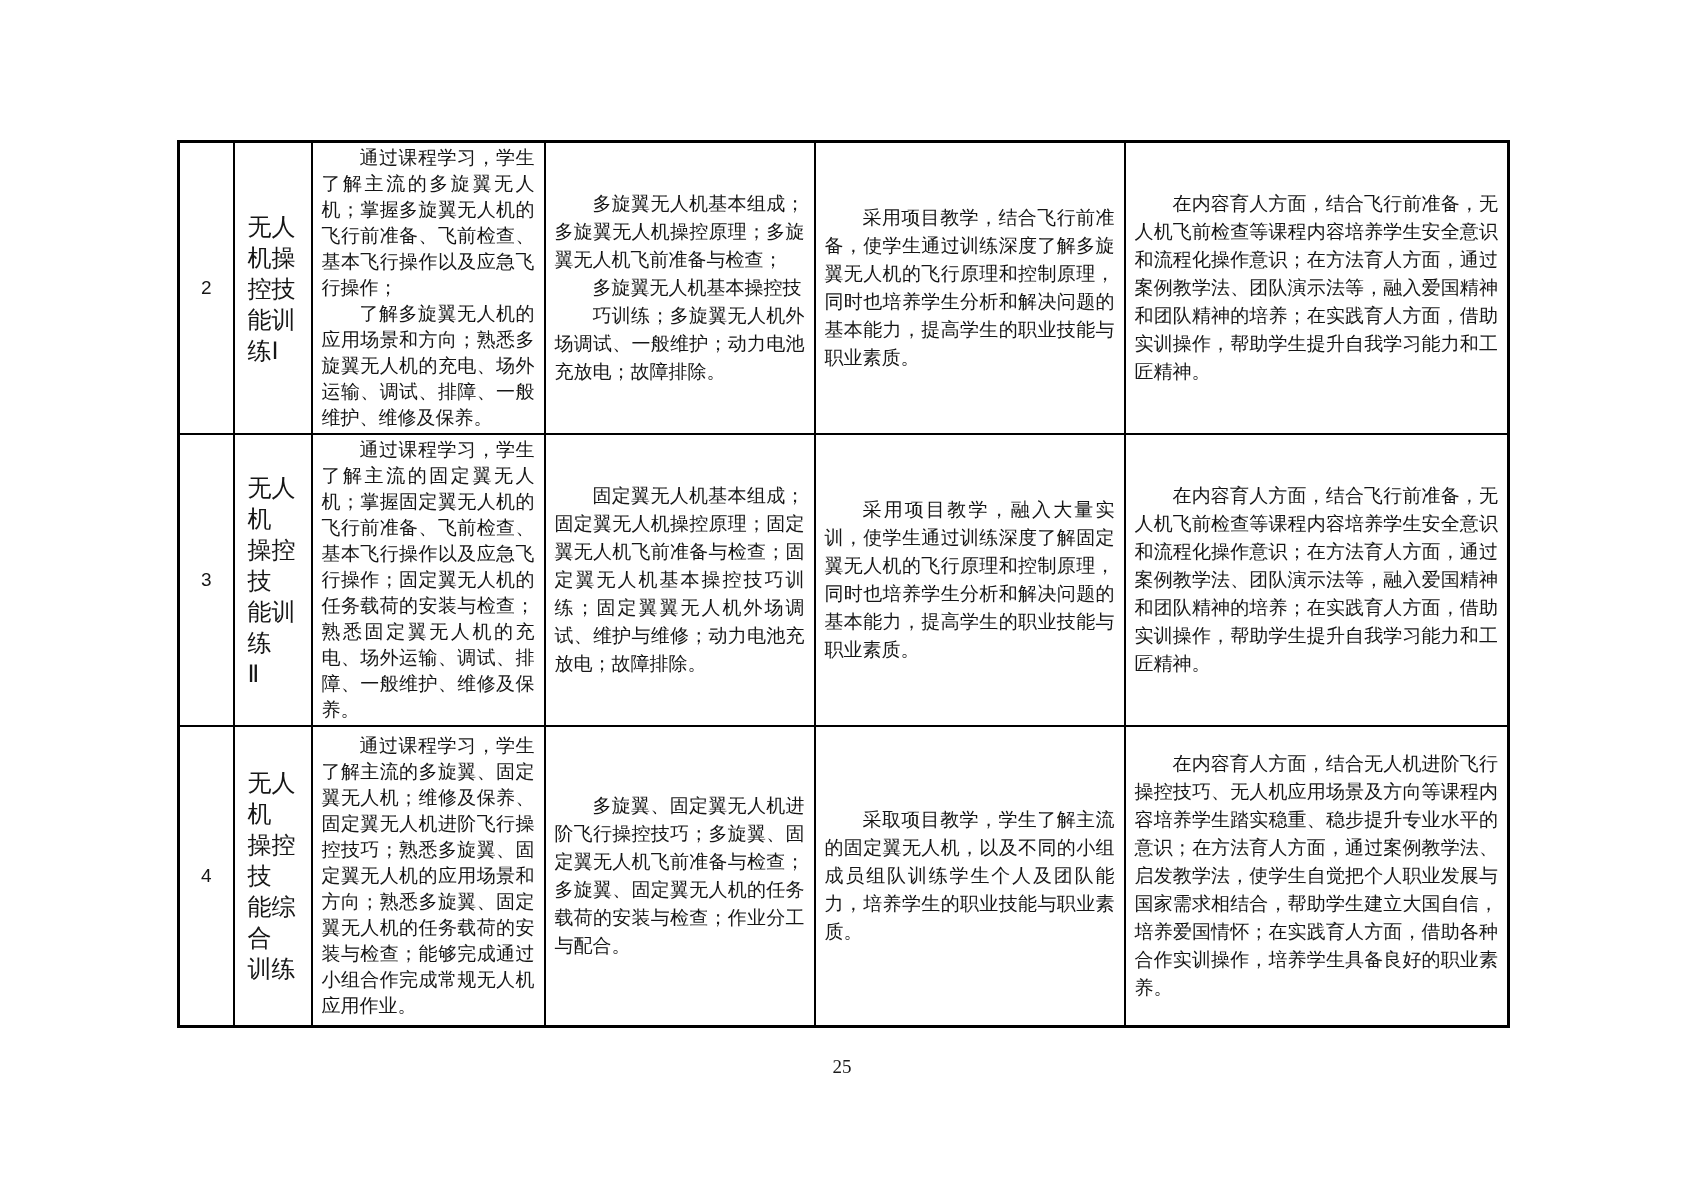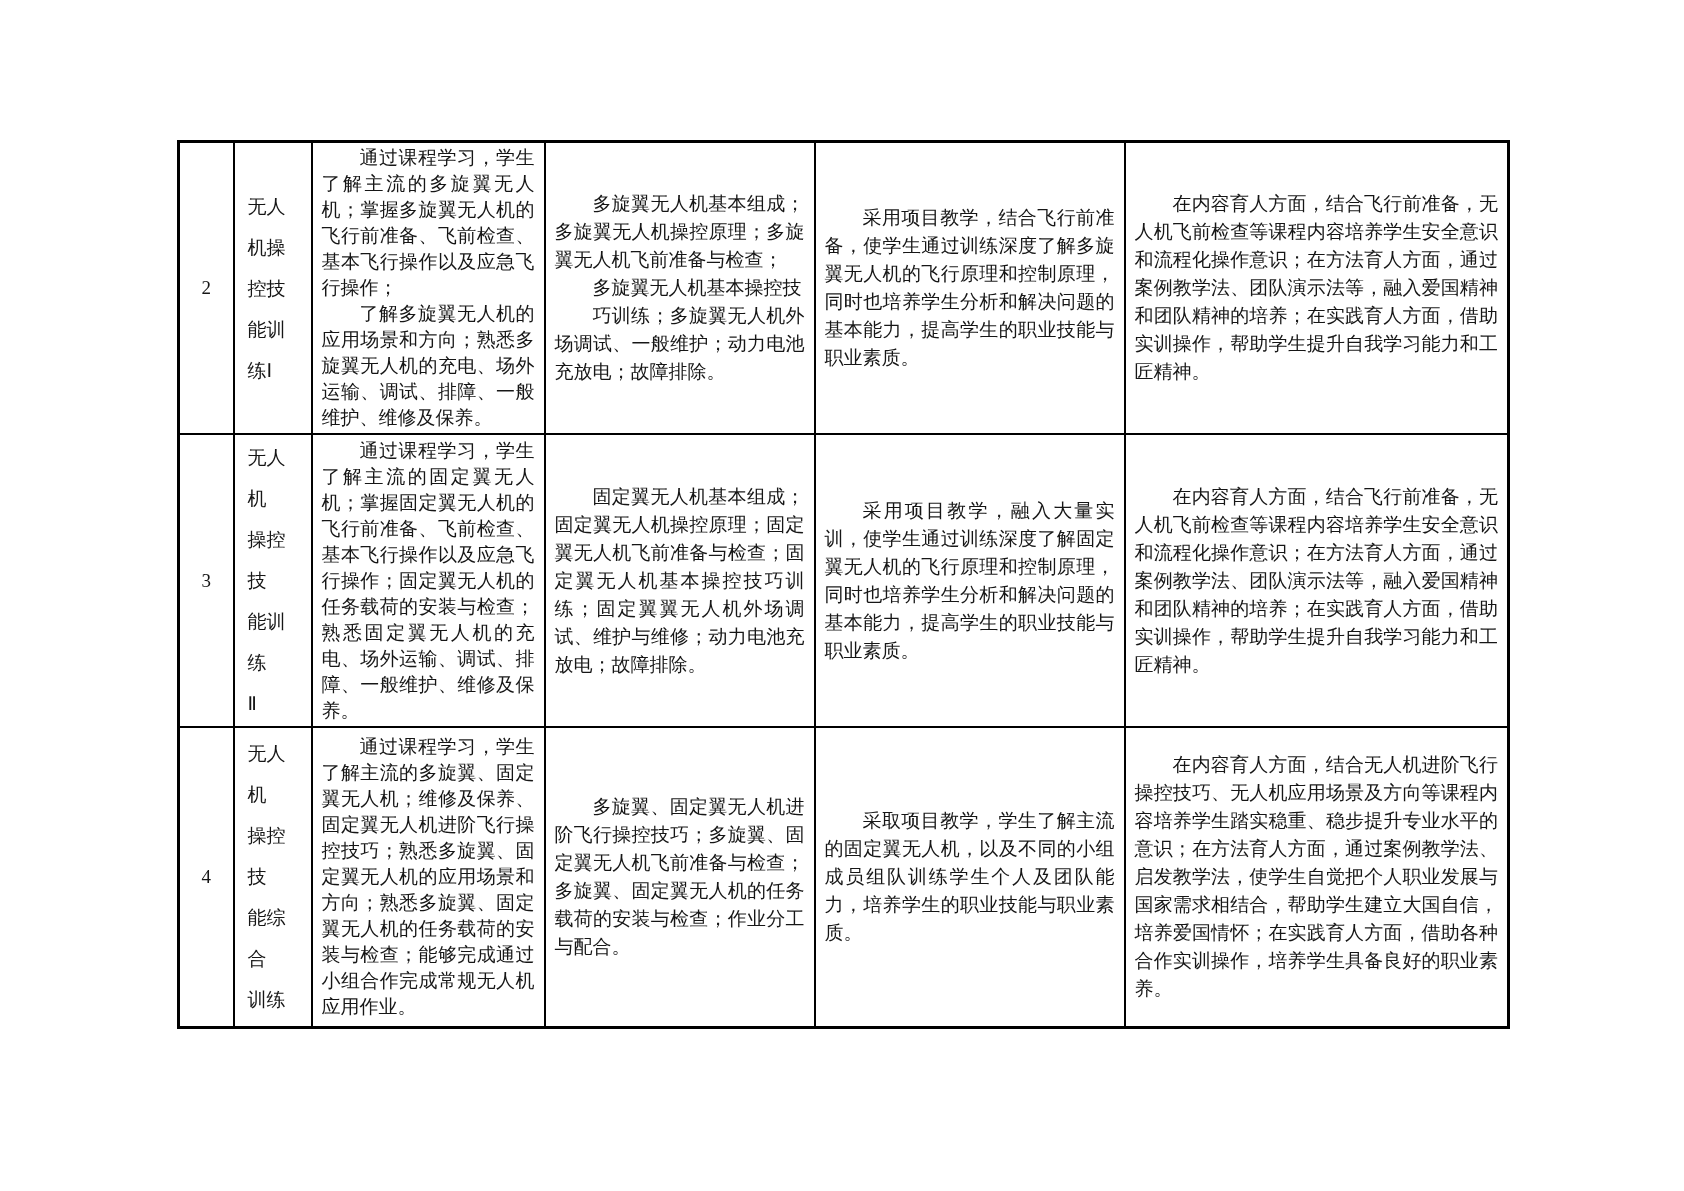--- a/index.html
+++ b/index.html
@@ -20,32 +20,32 @@
     position: absolute;
     left: 177px; top: 140px;
     width: 1330px; height: 848px;
     border-collapse: collapse;
     table-layout: fixed;
     border: 3px solid #000;
   }
   table.course-table td {
     border: 2px solid #000;
     vertical-align: middle;
-    font-family: Liberation Serif, serif;
+    font-family: Liberation Sans, sans-serif;
   }
   tr.row-2 { height: 279px; }
   tr.row-3 { height: 269px; }
   tr.row-4 { height: 300px; }
   td.num {
     text-align: center;
     font-size: 19px;
   }
   td.name {
-    font-size: 19px;
-    line-height: 41px;
+    font-size: 24px;
+    line-height: 31px;
     white-space: pre-line;
     padding: 2px 10px 2px 13px;
   }
   td.para {
     padding: 2px 9px;
     font-size: 19px;
   }
   td.para p {
     margin: 0;
     text-indent: 2em;
@@ -134,14 +134,15 @@
         <td class="para method">
             <p>采取项目教学，学生了解主流的固定翼无人机，以及不同的小组成员组队训练学生个人及团队能力，培养学生的职业技能与职业素质。</p>
           </td>
         <td class="para education">
             <p>在内容育人方面，结合无人机进阶飞行操控技巧、无人机应用场景及方向等课程内容培养学生踏实稳重、稳步提升专业水平的意识；在方法育人方面，通过案例教学法、启发教学法，使学生自觉把个人职业发展与国家需求相结合，帮助学生建立大国自信，培养爱国情怀；在实践育人方面，借助各种合作实训操作，培养学生具备良好的职业素养。</p>
           </td>
       </tr>
     </tbody>
   </table>
 
+  <div class="page-number">25</div>
 
 </div>
 
 </body></html>

